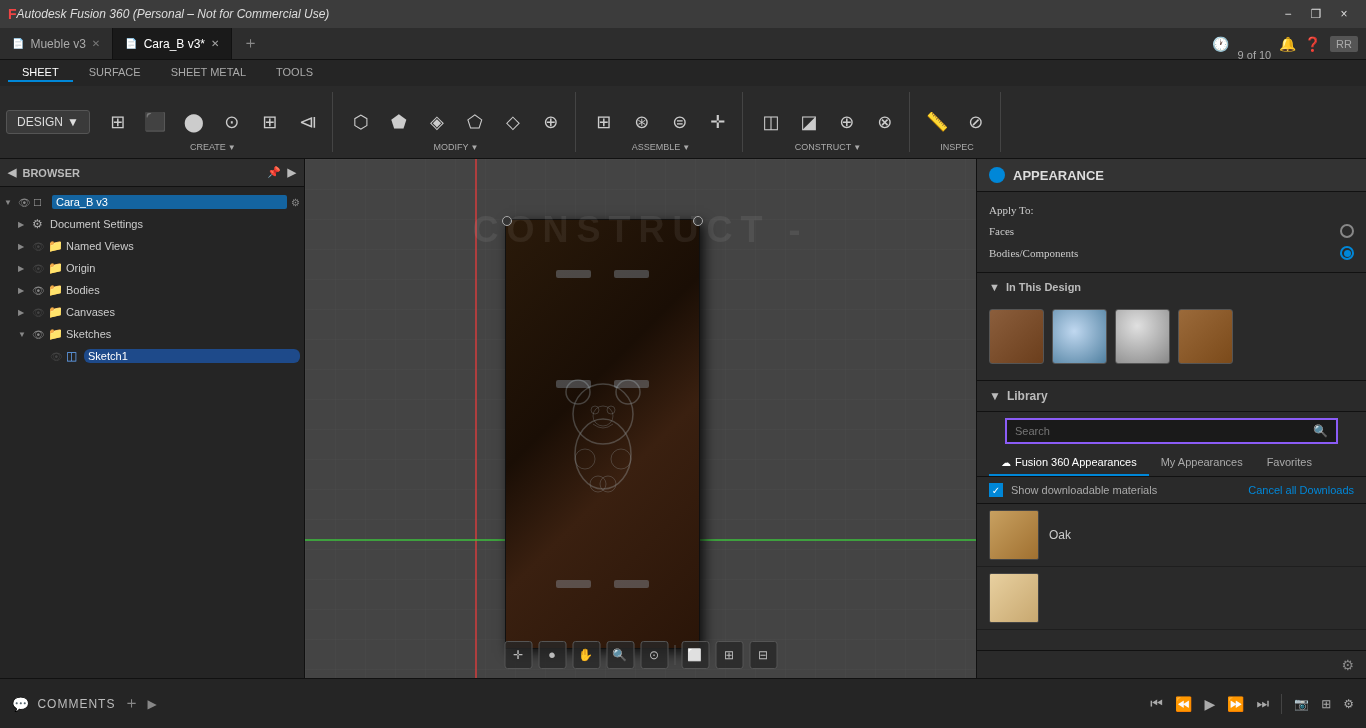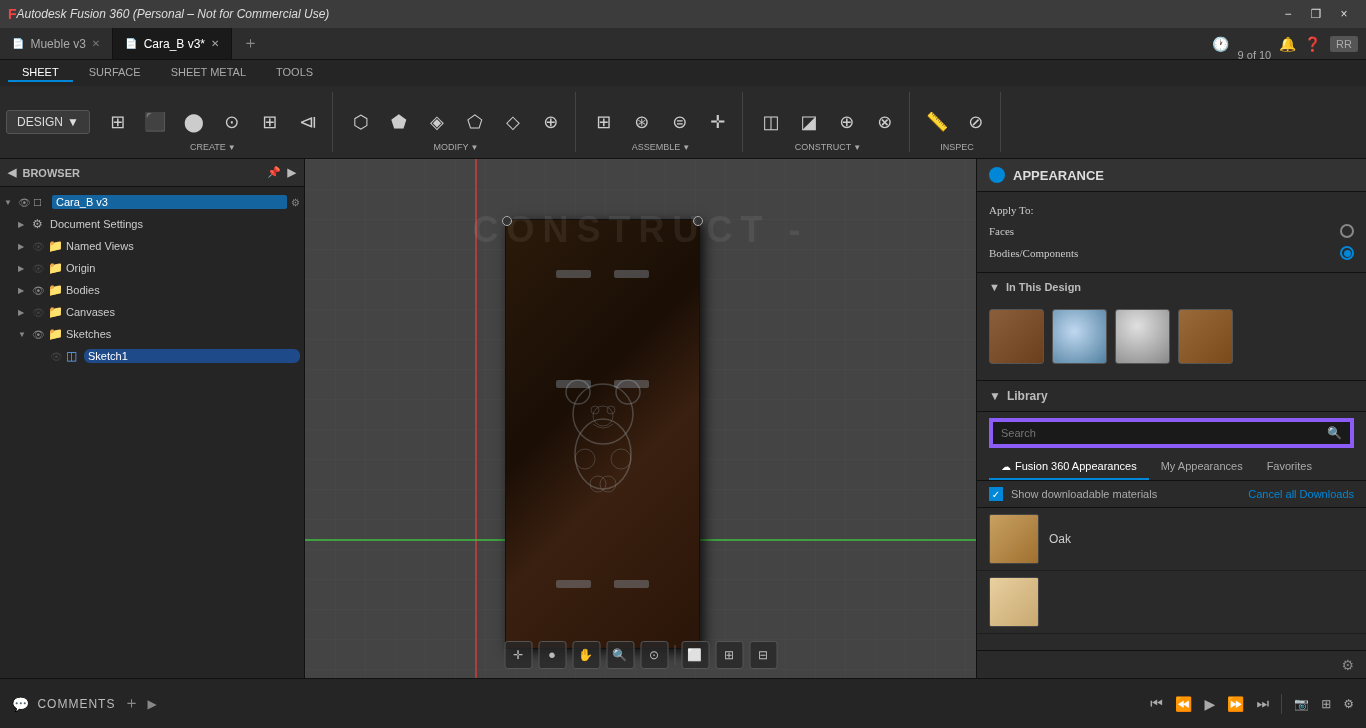--- a/index.html
+++ b/index.html
@@ -264,22 +264,22 @@
     .library-header {
       display: flex; align-items: center; justify-content: space-between;
       padding: 8px 12px; border-bottom: 1px solid #111;
     }
     .library-title {
       display: flex; align-items: center; gap: 6px;
       font-size: 12px; font-weight: bold; color: #bbb; cursor: pointer;
     }
     .search-bar {
       display: flex; align-items: center;
-      background: #1a1a1a; border: 4px solid #8b5cf6;
-      margin: 6px 12px;
+      background: #1a1a1a; border: 2px solid #8b5cf6;
+      margin: 6px 28px;
       padding: 4px 8px; gap: 6px;
     }
     .search-input {
       background: none; border: none; outline: none;
       color: #ccc; font-size: 11px; flex: 1;
     }
     .library-tabs {
       display: flex; border-bottom: 1px solid #111;
       padding: 0 12px; gap: 0;
     }

